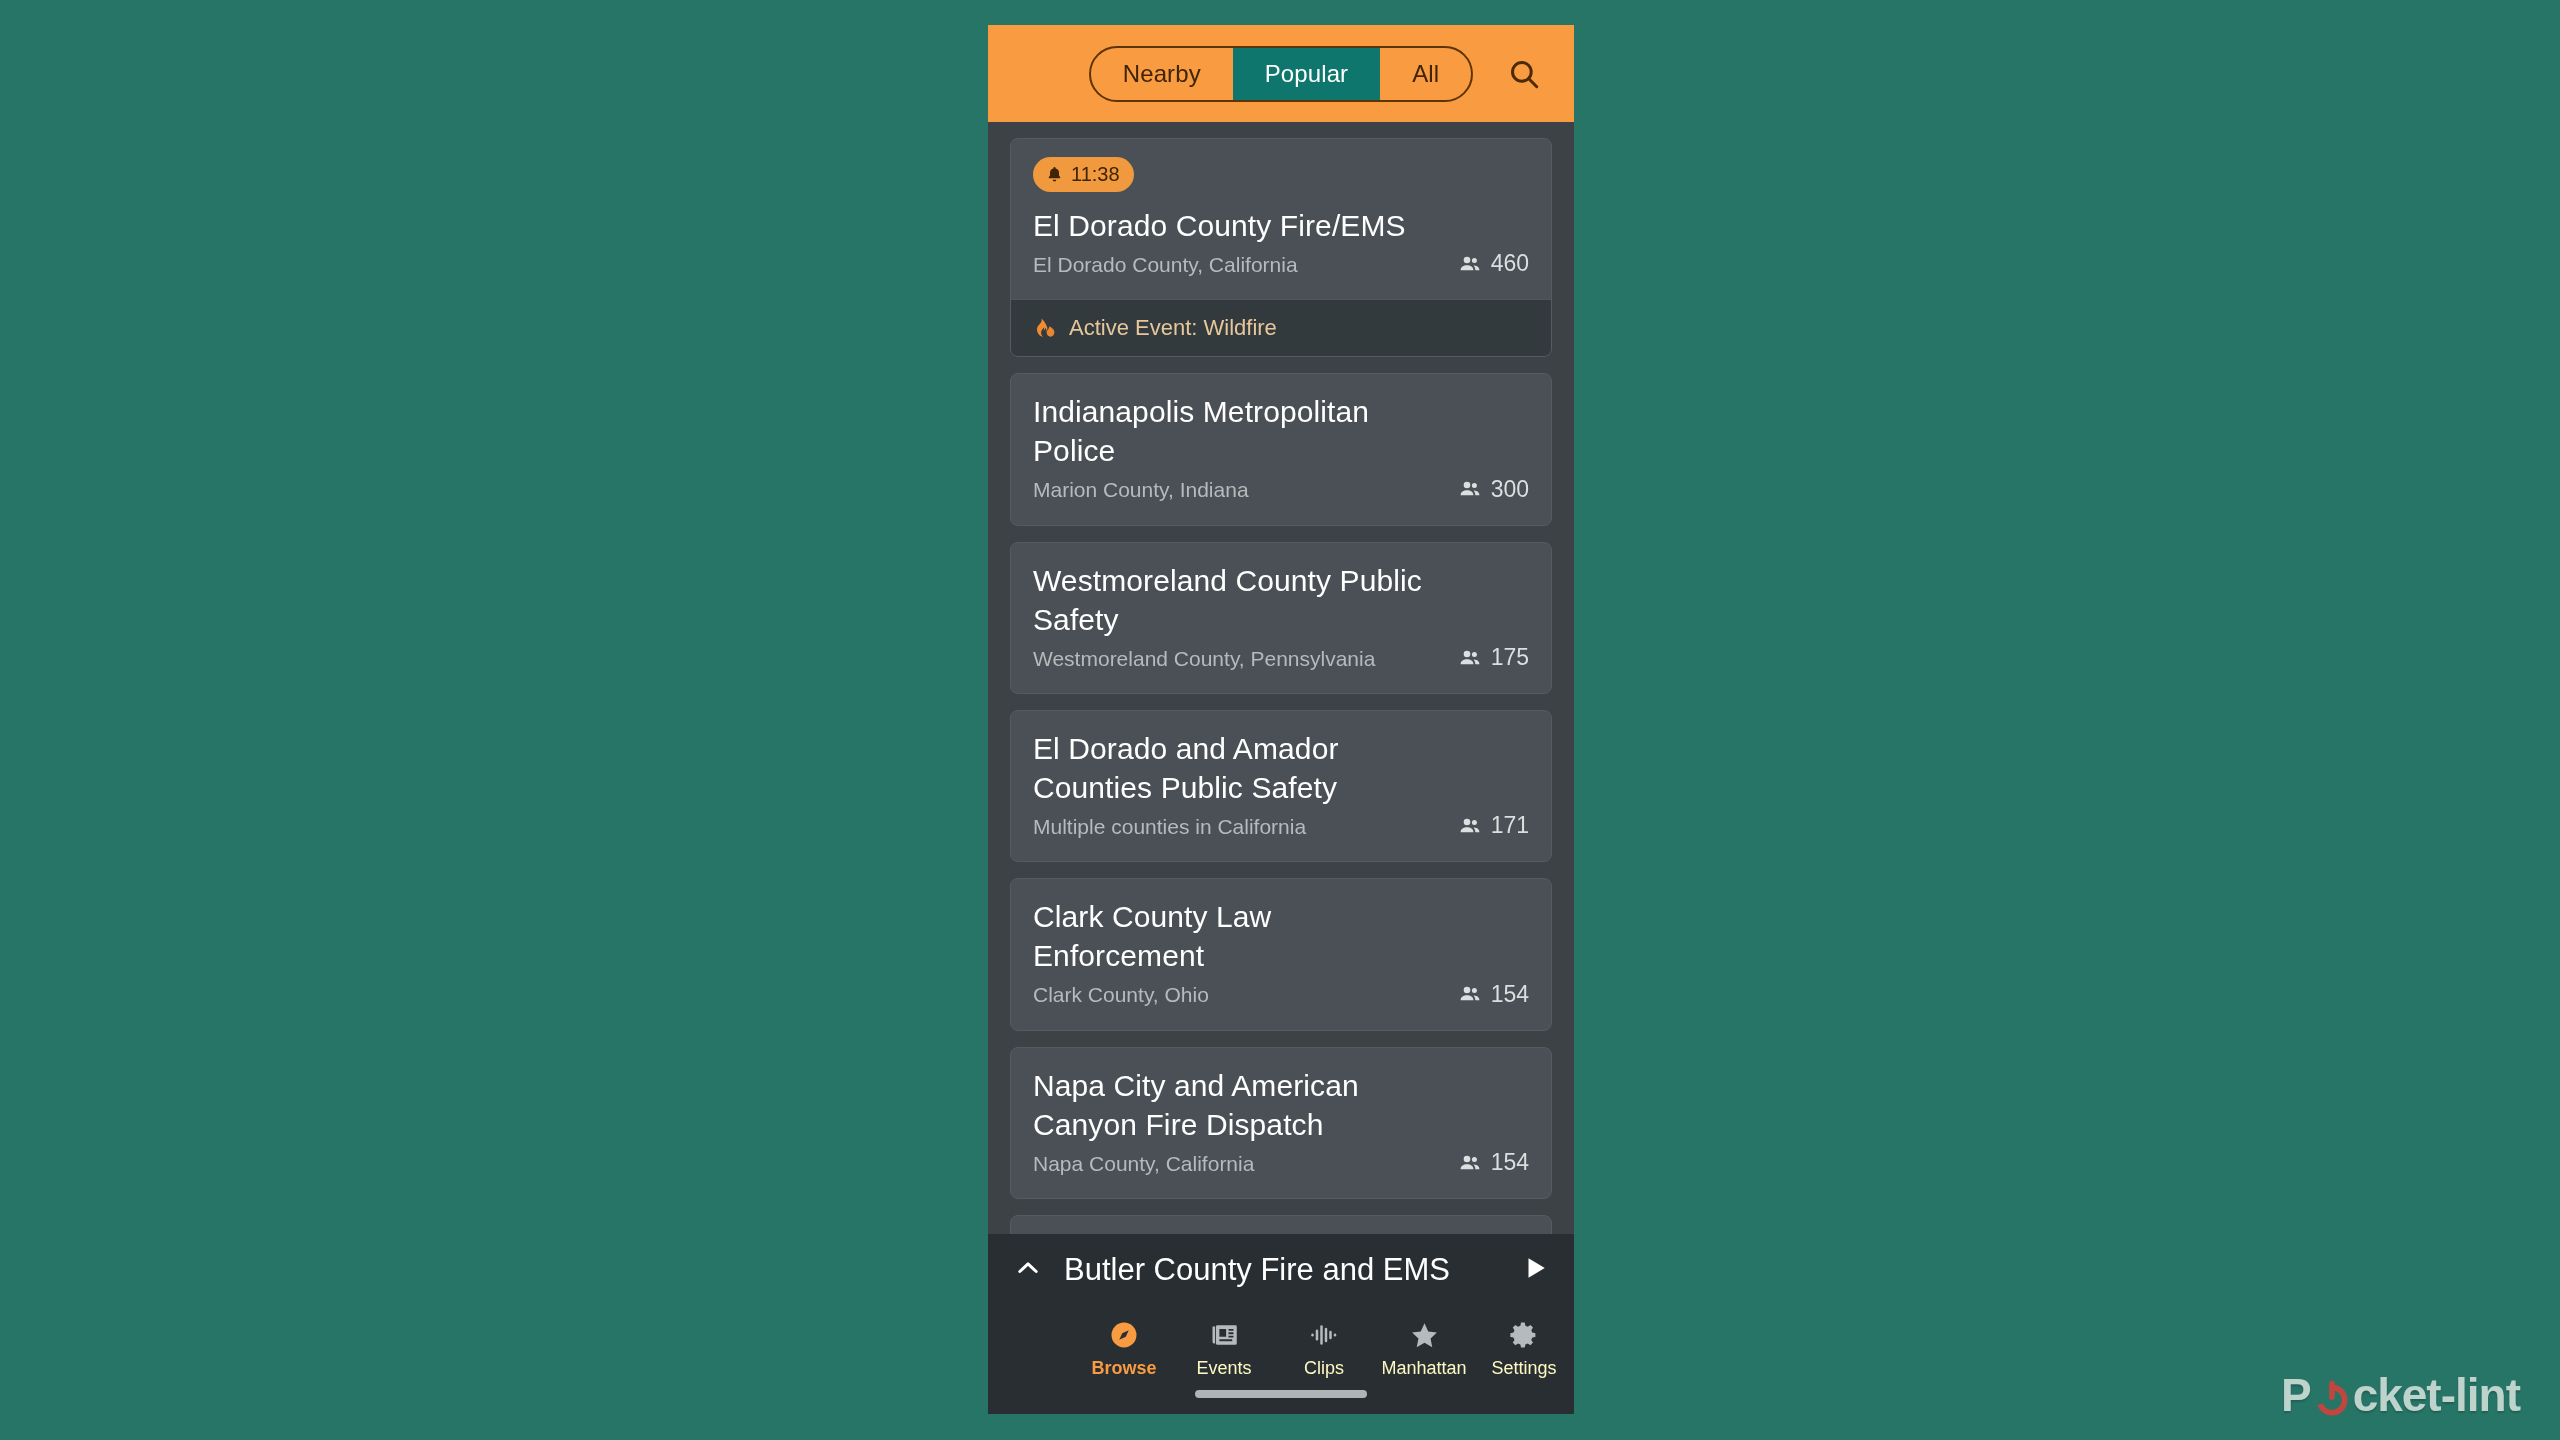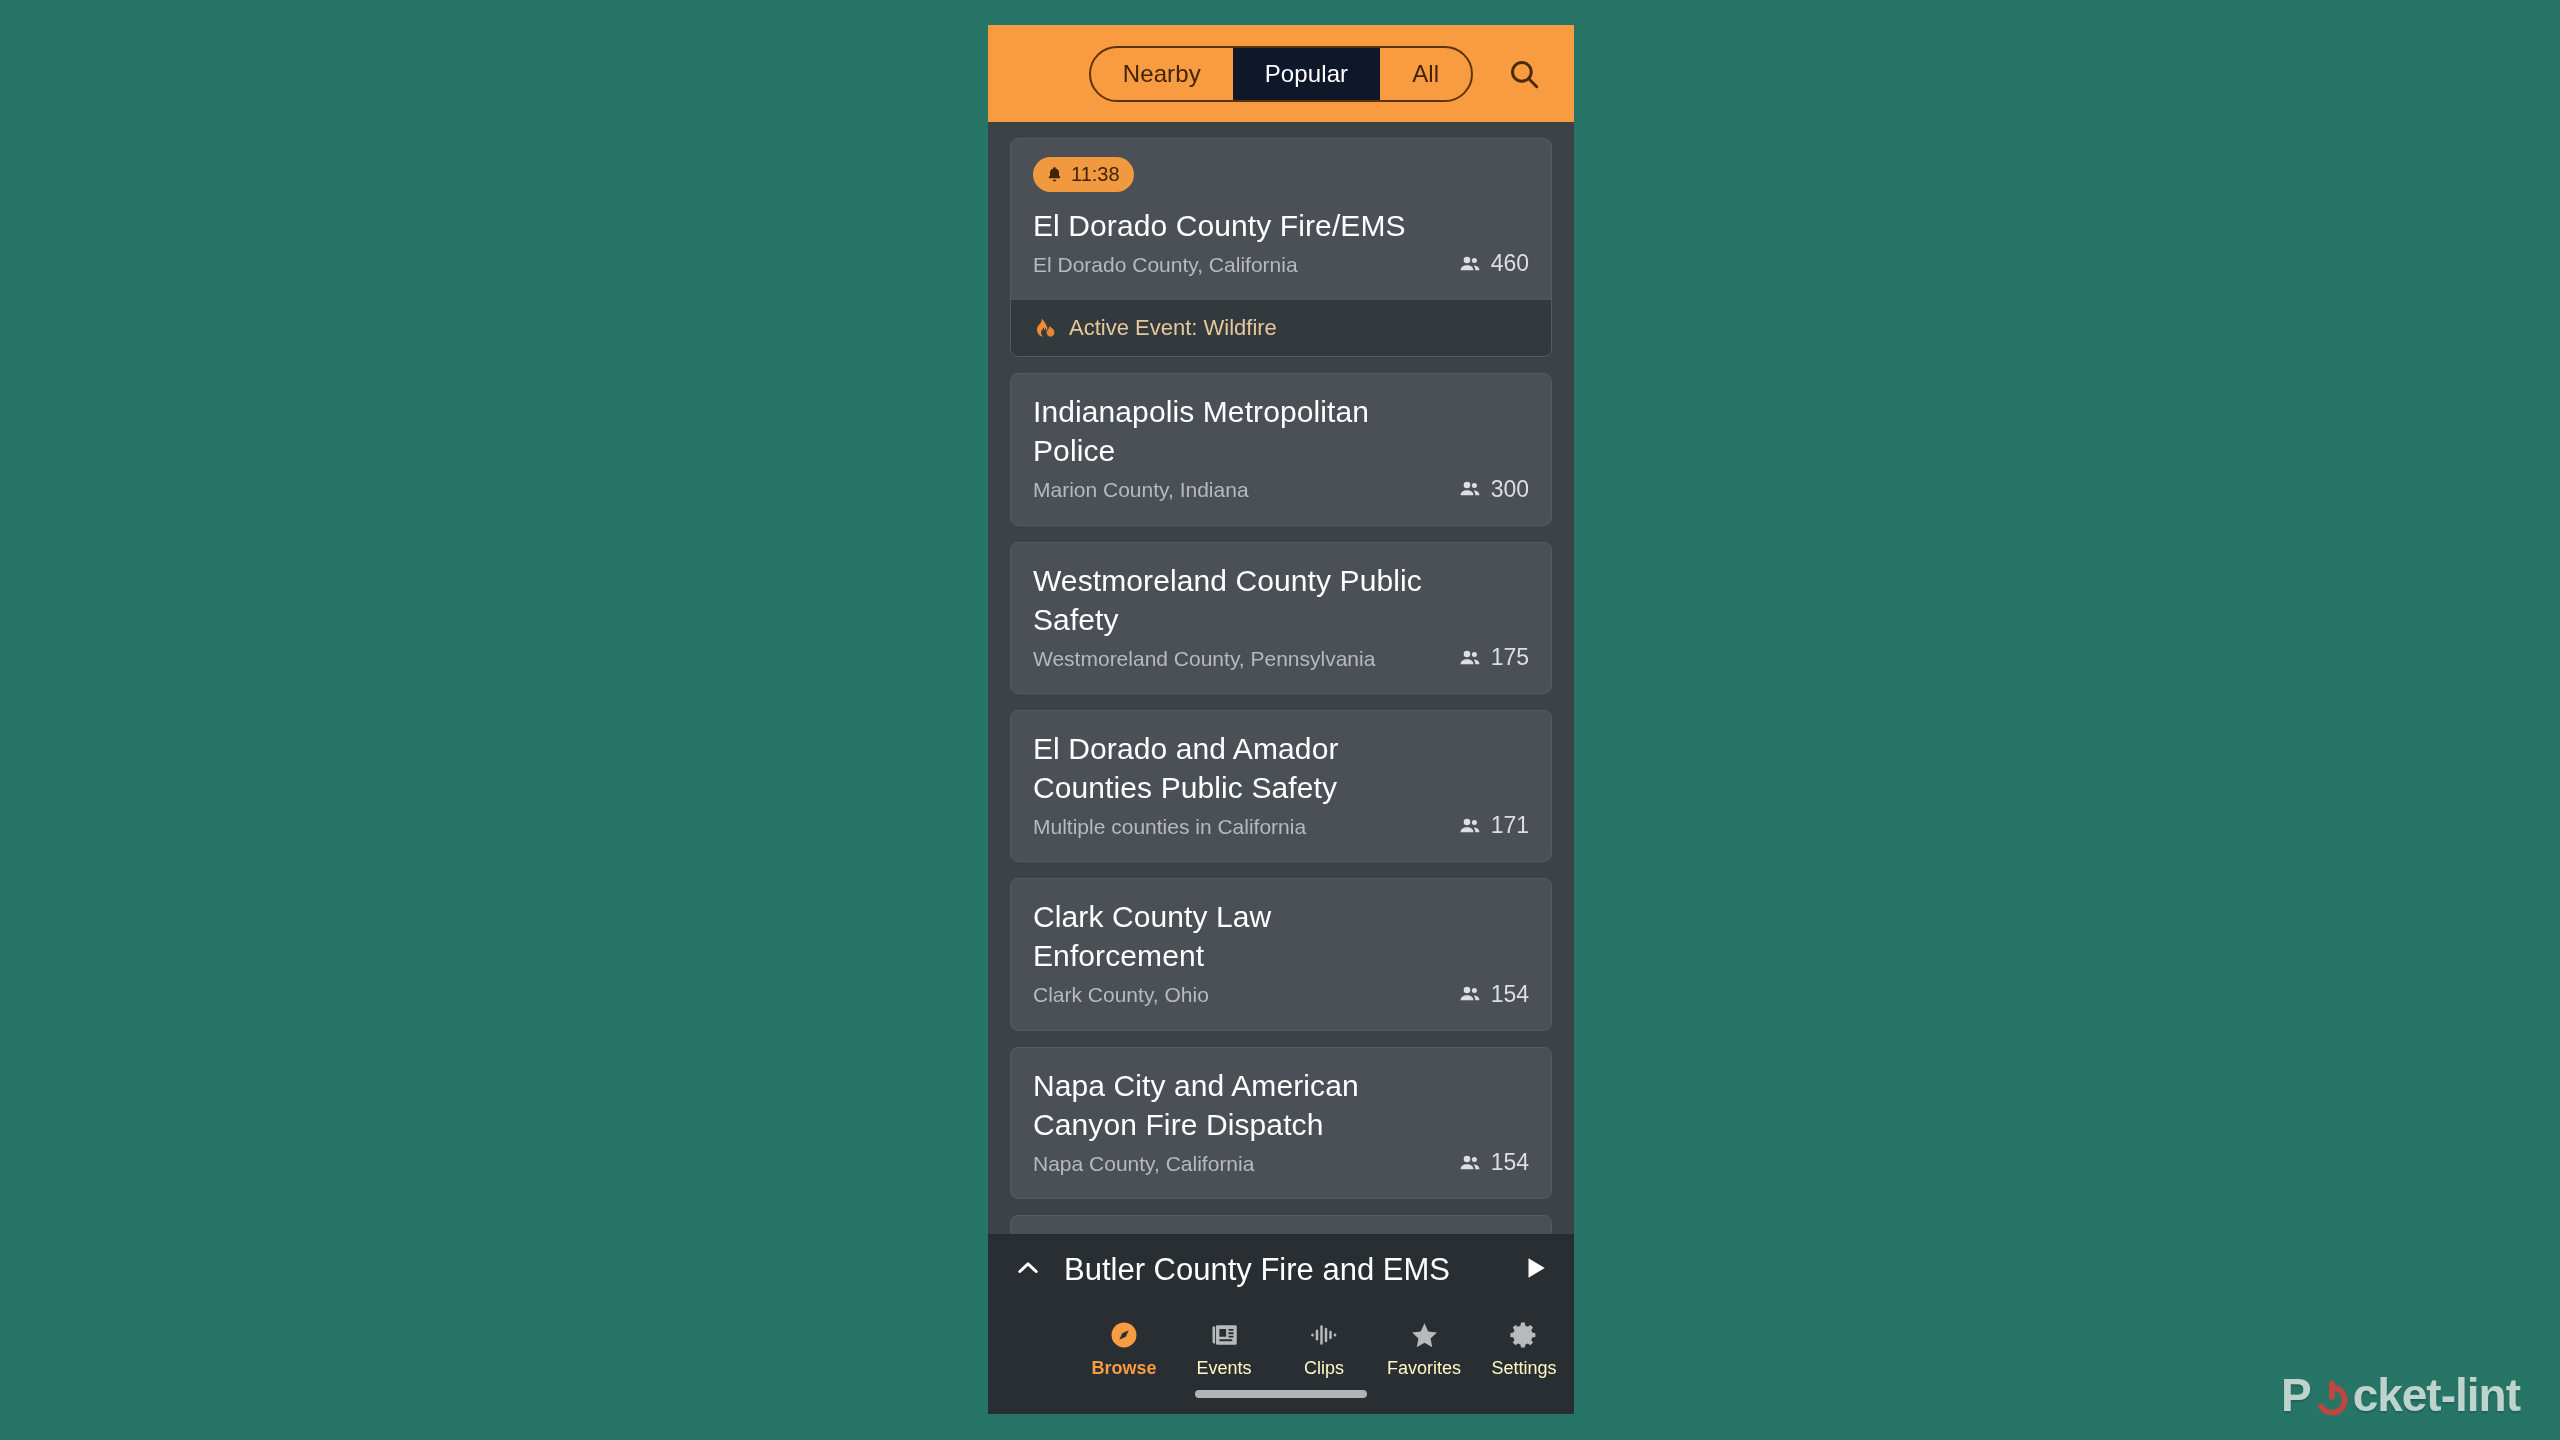--- a/index.html
+++ b/index.html
@@ -49,21 +49,21 @@
     justify-content: center;
     padding: 0 32px;
     font-size: 24px;
     color: #3F2405;
     letter-spacing: .1px;
     cursor: pointer;
     user-select: none;
     background: transparent;
   }
   .seg.active {
-    background: #0f172a;
+    background: #0f766e;
     color: #FFFFFF;
     font-weight: 500;
   }
   #search-btn {
     position: absolute;
     right: 24px;
     top: 50%;
     transform: translateY(-50%);
     width: 52px; height: 52px;
     display: flex; align-items: center; justify-content: center;
@@ -455,21 +455,21 @@
       </span>
       <span class="nav-label">Clips</span>
     </div>
 
     <div class="navitem">
       <span class="nav-ico">
         <svg width="31" height="31" viewBox="0 0 24 24" fill="#B6BABD">
           <polygon points="12,2.6 14.9,8.9 21.6,9.7 16.7,14.3 18,21 12,17.7 6,21 7.3,14.3 2.4,9.7 9.1,8.9"></polygon>
         </svg>
       </span>
-      <span class="nav-label">Favorites</span>
+      <span class="nav-label">Manhattan</span>
     </div>
 
     <div class="navitem">
       <span class="nav-ico">
         <svg width="30" height="30" viewBox="0 0 24 24" fill="#B6BABD">
           <path d="M12 8.4a3.6 3.6 0 1 0 0 7.2 3.6 3.6 0 0 0 0-7.2zm9.1 5.1.0-3 -2.5-.5a7.2 7.2 0 0 0-.8-1.9l1.4-2.1-2.1-2.1-2.1 1.4a7.2 7.2 0 0 0-1.9-.8L12.6 2h-3l-.5 2.5a7.2 7.2 0 0 0-1.9.8L5.1 3.9 3 6l1.4 2.1a7.2 7.2 0 0 0-.8 1.9L1.1 10.5v3l2.5.5a7.2 7.2 0 0 0 .8 1.9L3 18l2.1 2.1 2.1-1.4a7.2 7.2 0 0 0 1.9.8l.5 2.5h3l.5-2.5a7.2 7.2 0 0 0 1.9-.8l2.1 1.4 2.1-2.1-1.4-2.1a7.2 7.2 0 0 0 .8-1.9z"></path>
         </svg>
       </span>
       <span class="nav-label">Settings</span>
     </div>

